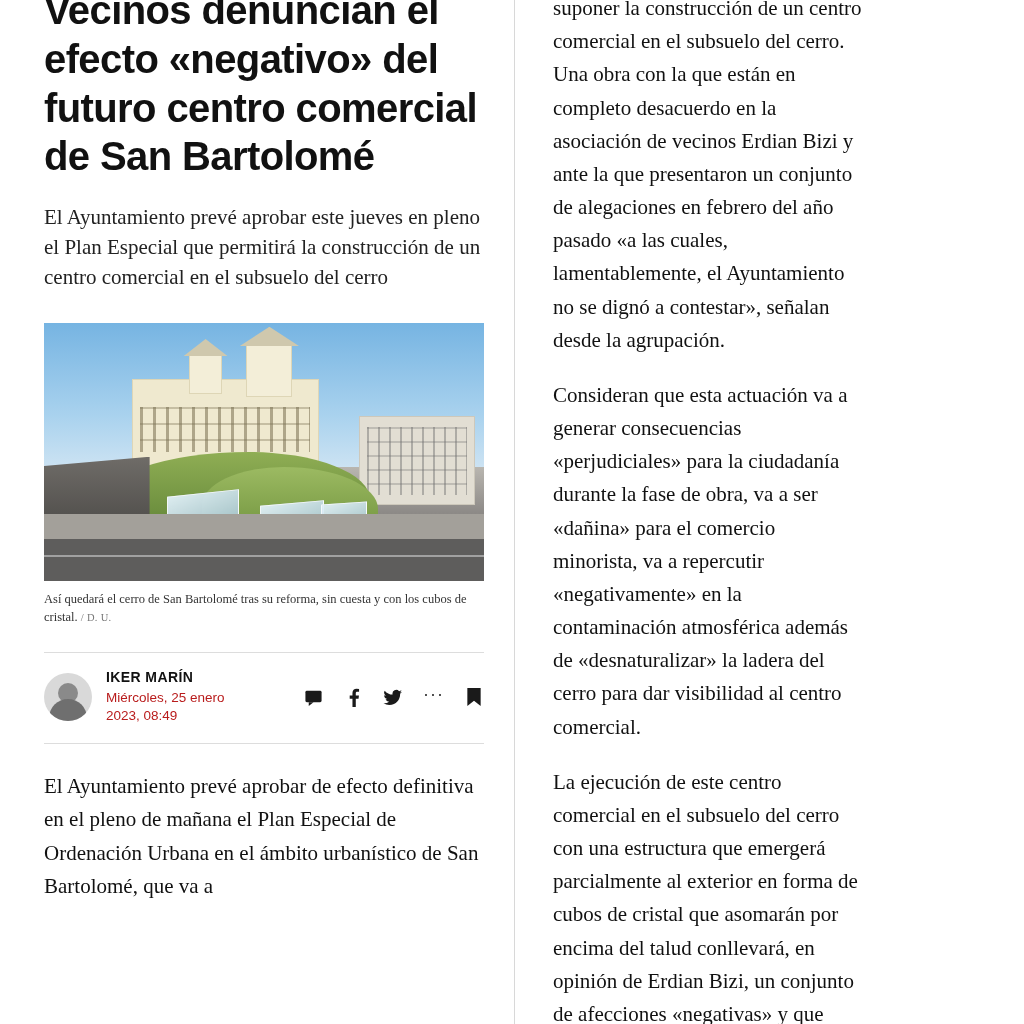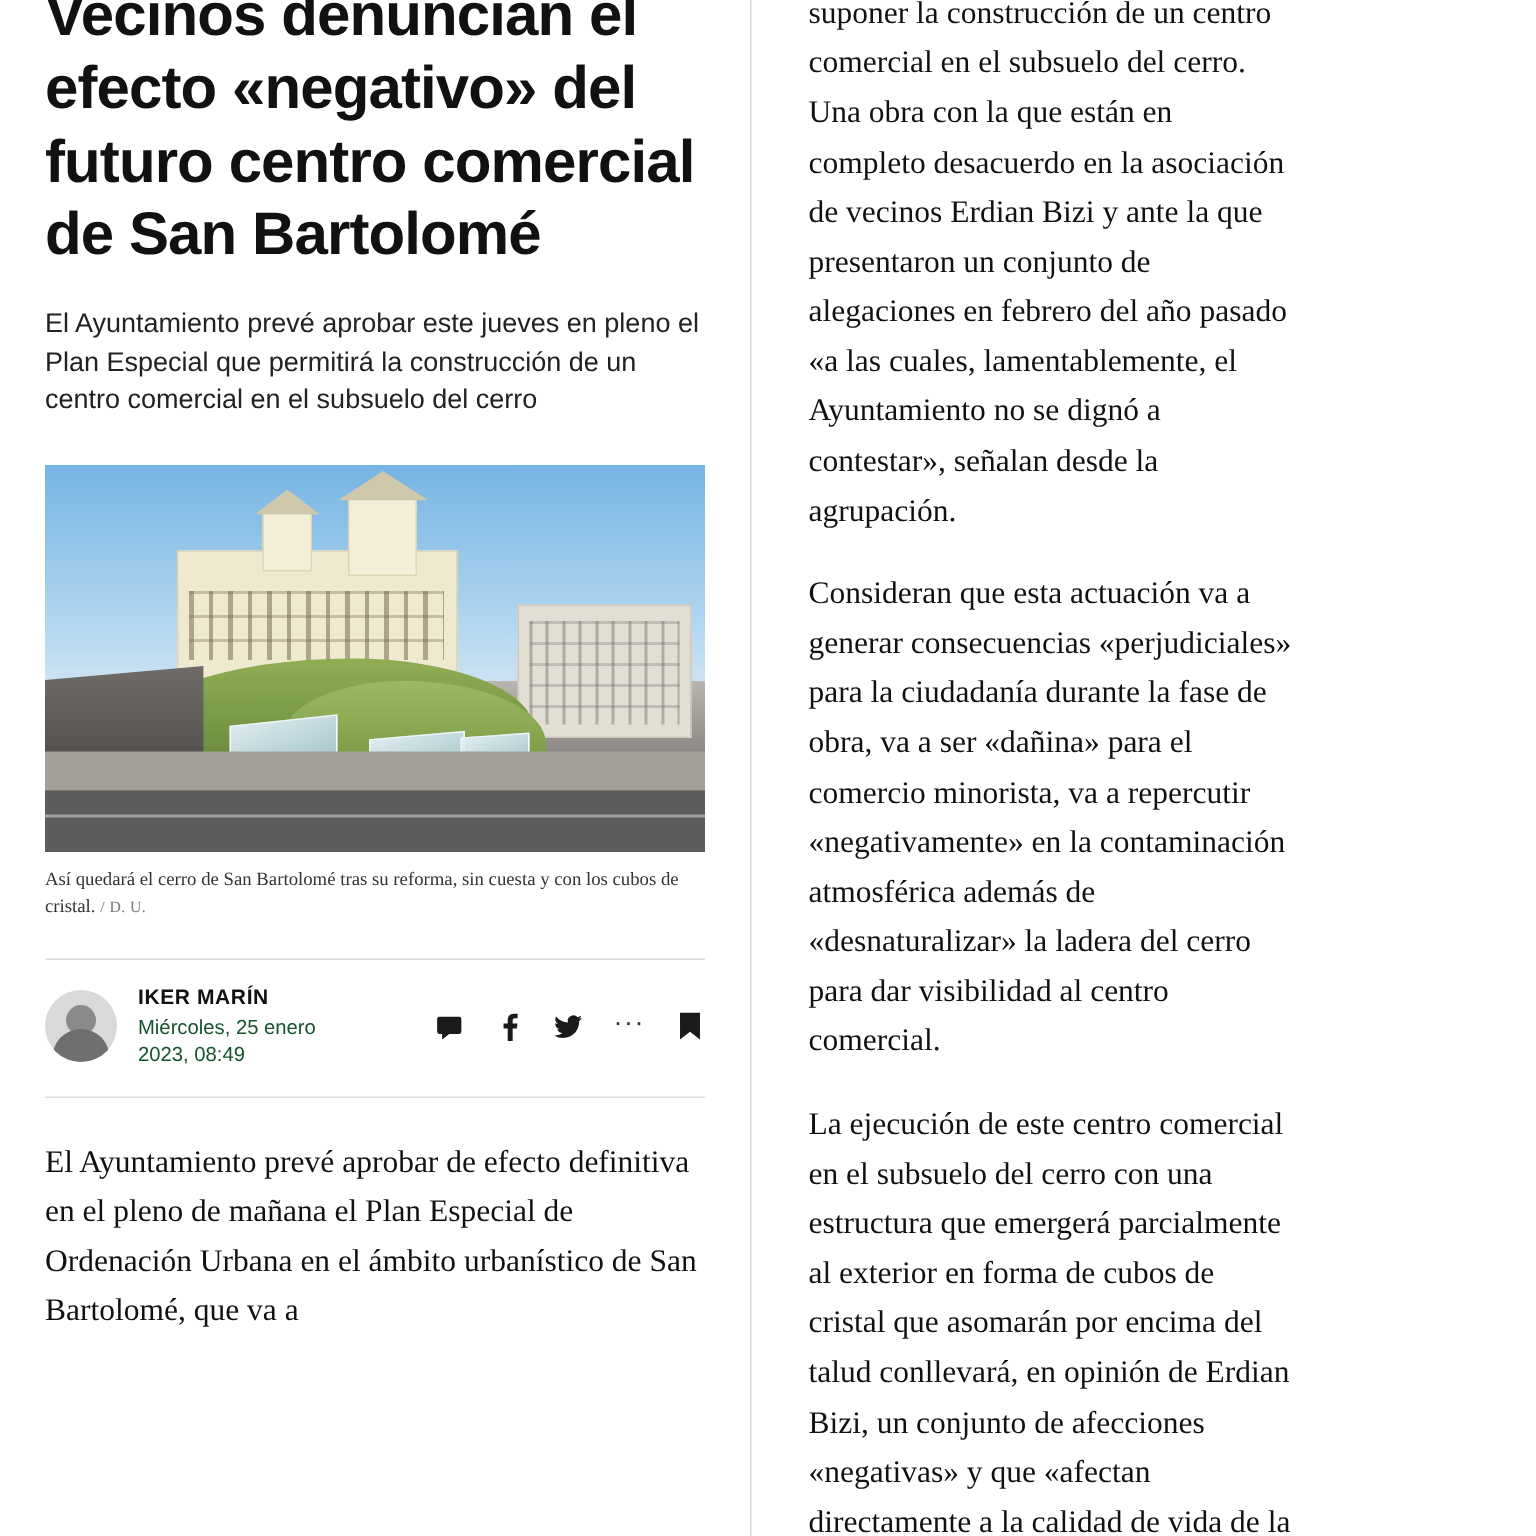--- a/index.html
+++ b/index.html
@@ -13,20 +13,21 @@
     font-family: "Liberation Serif", serif;
     color: #111111;
     overflow: hidden;
   }
   .page {
     position: relative;
     width: 892px;
     height: 1024px;
     display: flex;
     box-sizing: border-box;
+    padding-left: 14px;
   }
   .col-left {
     width: 500px;
     box-sizing: border-box;
     padding: 0 30px 0 30px;
     position: relative;
     overflow: hidden;
   }
   .divider {
     width: 1px;
@@ -48,22 +49,22 @@
     font-weight: bold;
     font-size: 40px;
     line-height: 1.22;
     letter-spacing: -0.6px;
     color: #111111;
     margin: 0;
     padding-top: 0;
     margin-top: -14px;
   }
   .standfirst {
-    font-family: Liberation Sans, sans-serif;
-    font-size: 18px;
+    font-family: Liberation Serif, serif;
+    font-size: 21px;
     line-height: 1.42;
     color: #222222;
     margin: 22px 0 0 0;
     font-weight: 400;
   }
 
   
   figure {
     margin: 30px 0 0 0;
   }
@@ -280,21 +281,21 @@
     font-family: "Liberation Sans", sans-serif;
     font-size: 14px;
     font-weight: bold;
     letter-spacing: .4px;
     color: #111111;
   }
   .date {
     font-family: "Liberation Sans", sans-serif;
     font-size: 13.5px;
     line-height: 1.35;
-    color: #14532d;
+    color: #b91c1c;
     margin-top: 4px;
     white-space: pre-line;
   }
   .actions {
     display: flex;
     align-items: center;
     gap: 20px;
   }
   .action-icon {
     width: 20px;

